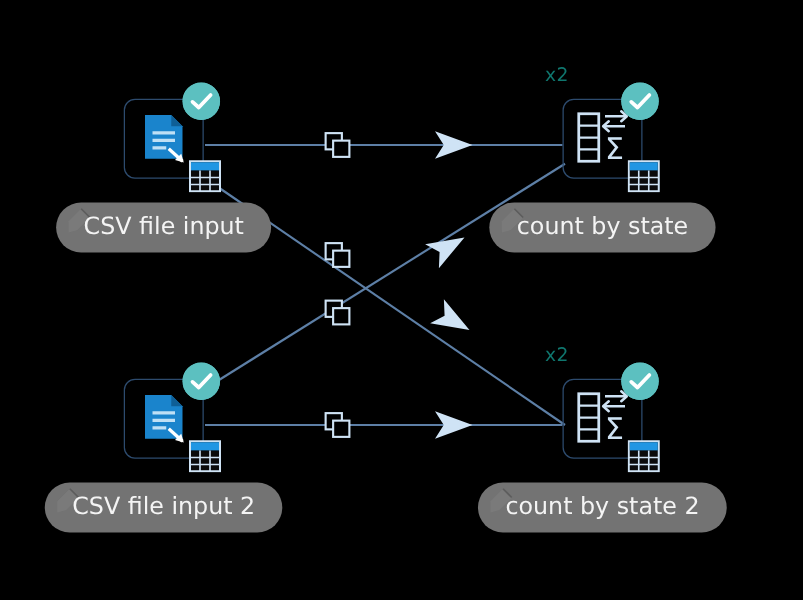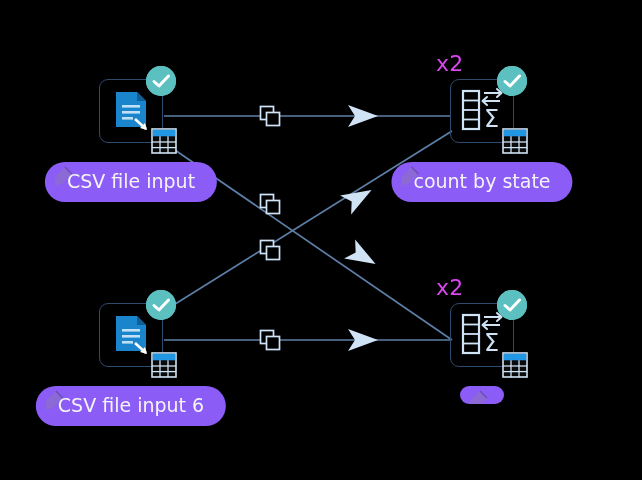--- a/index.html
+++ b/index.html
@@ -67,31 +67,31 @@
     top: 17px;
     width: 26px;
     height: 26px;
   }
 
   
   .mult {
     position: absolute;
     left: -46px;
     top: -60px;
-    font-size: 22px;
-    color: #d946ef;
+    font-size: 15px;
+    color: #0f766e;
     letter-spacing: 0.3px;
     white-space: nowrap;
   }
 
   
   .pill {
     position: absolute;
     transform: translateX(-50%);
-    background: #8b5cf6;
+    background: #737373;
     border-radius: 22px;
     padding: 8px 22px 10px 22px;
     color: #f4f4f4;
     font-size: 19px;
     line-height: 22px;
     white-space: nowrap;
     overflow: hidden;
   }
   .pill .wm {
     position: absolute;
@@ -282,20 +282,20 @@
     <path d="M4 22 L4 13 L14 3 L21 10 L11 20 Z" fill="#8d8d8d"></path>
     <path d="M14 3 L21 10" stroke="#2a2a2a" stroke-width="1.4"></path>
   </svg></span><span class="txt">CSV file input</span></div>
       <div class="pill" style="left: 482px; top: 162px; text-align: center;"><span class="wm"><svg width="26" height="26" viewBox="0 0 26 26">
     <path d="M4 22 L4 13 L14 3 L21 10 L11 20 Z" fill="#8d8d8d"></path>
     <path d="M14 3 L21 10" stroke="#2a2a2a" stroke-width="1.4"></path>
   </svg></span><span class="txt">count by state</span></div>
       <div class="pill" style="left: 131px; top: 386px;"><span class="wm"><svg width="26" height="26" viewBox="0 0 26 26">
     <path d="M4 22 L4 13 L14 3 L21 10 L11 20 Z" fill="#8d8d8d"></path>
     <path d="M14 3 L21 10" stroke="#2a2a2a" stroke-width="1.4"></path>
-  </svg></span><span class="txt">CSV file input 6</span></div>
+  </svg></span><span class="txt">CSV file input 2</span></div>
       <div class="pill" style="left: 482px; top: 386px;"><span class="wm"><svg width="26" height="26" viewBox="0 0 26 26">
     <path d="M4 22 L4 13 L14 3 L21 10 L11 20 Z" fill="#8d8d8d"></path>
     <path d="M14 3 L21 10" stroke="#2a2a2a" stroke-width="1.4"></path>
-  </svg></span></div>
+  </svg></span><span class="txt">count by state 2</span></div>
     </div>
 
 </div>
 
 </body></html>

